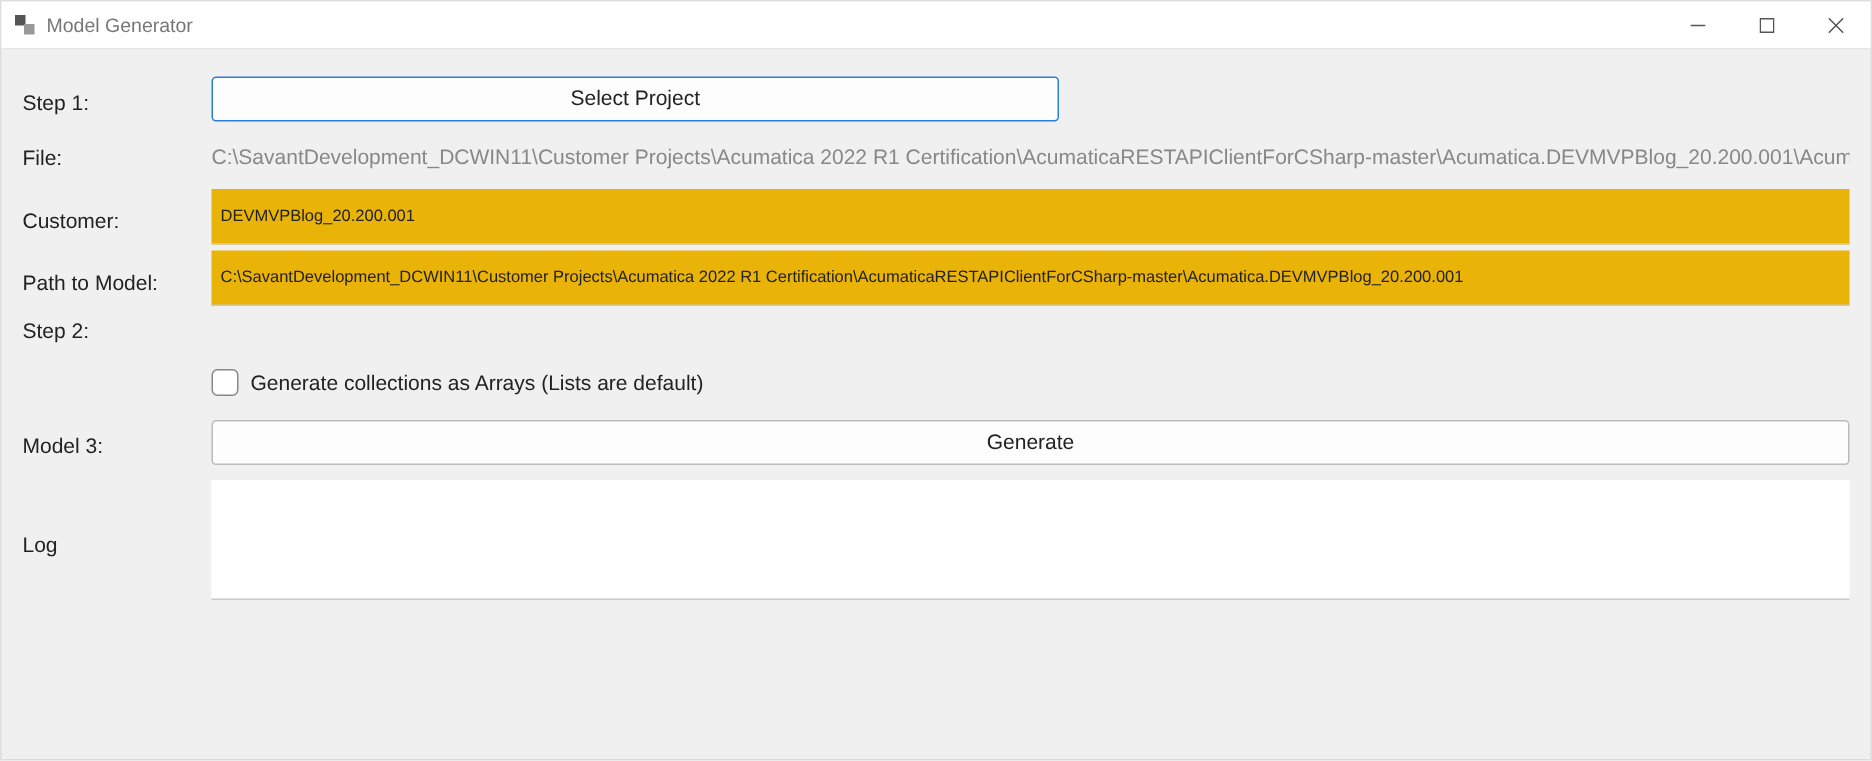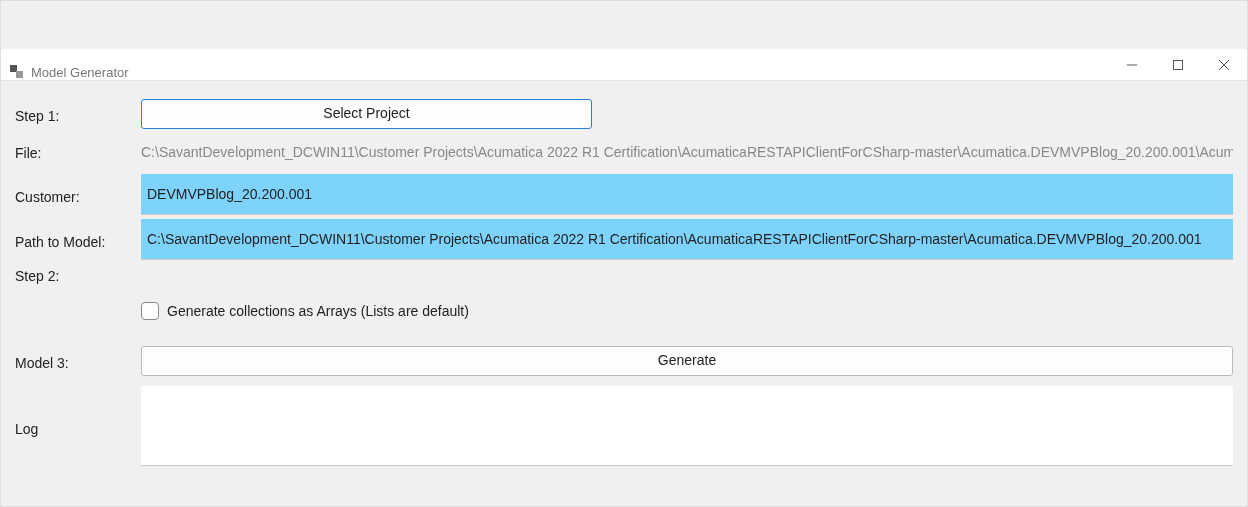--- a/index.html
+++ b/index.html
@@ -17,25 +17,24 @@
     height: 100%;
     display: flex;
     flex-direction: column;
     background: #f0f0f0;
     border: 1px solid #ddd;
   }
   .titlebar {
     height: 32px;
     background: #ffffff;
     display: flex;
-    align-items: flex-end;
+    align-items: center;
     padding-left: 8px;
     border-bottom: 1px solid #e5e5e5;
     flex-shrink: 0;
-    margin-top: 48px;
   }
   .titlebar .app-icon {
     width: 16px;
     height: 16px;
     margin-right: 6px;
     position: relative;
   }
   .titlebar .app-icon::before {
     content: "";
     position: absolute;
@@ -95,21 +94,21 @@
     border: 1px solid #bbb;
     border-radius: 3px;
     padding: 4px 12px;
     text-align: center;
     font-size: 14px;
     line-height: 1.4;
     cursor: default;
     color: #222;
   }
   .btn.primary {
-    width: 451px;
+    width: 565px;
     border: 1px solid #2a7fd4;
   }
   .btn.json {
     width: 565px;
   }
   .btn.generate {
     width: 100%;
     display: block;
   }
   .static-text {
@@ -117,23 +116,23 @@
     font-size: 14px;
     line-height: 1.4;
     padding: 4px 2px 2px 0;
     white-space: nowrap;
     overflow: hidden;
   }
   input[type=text] {
     width: 100%;
     border: none;
     border-bottom: 1px solid #c8c8c8;
-    background: #7dd3fc;
+    background: #eab308;
     padding: 12px 6px;
-    font-size: 14px;
+    font-size: 11px;
     font-family: inherit;
     color: #222;
     outline: none;
   }
   .textarea {
     width: 100%;
     height: 82px;
     background: #fff;
     border: none;
     border-bottom: 1px solid #c8c8c8;
@@ -145,21 +144,21 @@
   }
   .textarea.log {
     height: 80px;
   }
   .checkbox-wrap {
     display: flex;
     align-items: center;
     gap: 8px;
     padding: 2px 0;
     margin-top: 6px;
-    margin-bottom: 14px;
+    margin-bottom: 4px;
   }
   .checkbox {
     width: 18px;
     height: 18px;
     border: 1.5px solid #888;
     border-radius: 4px;
     background: #fff;
     flex-shrink: 0;
   }
   .checkbox-label {

